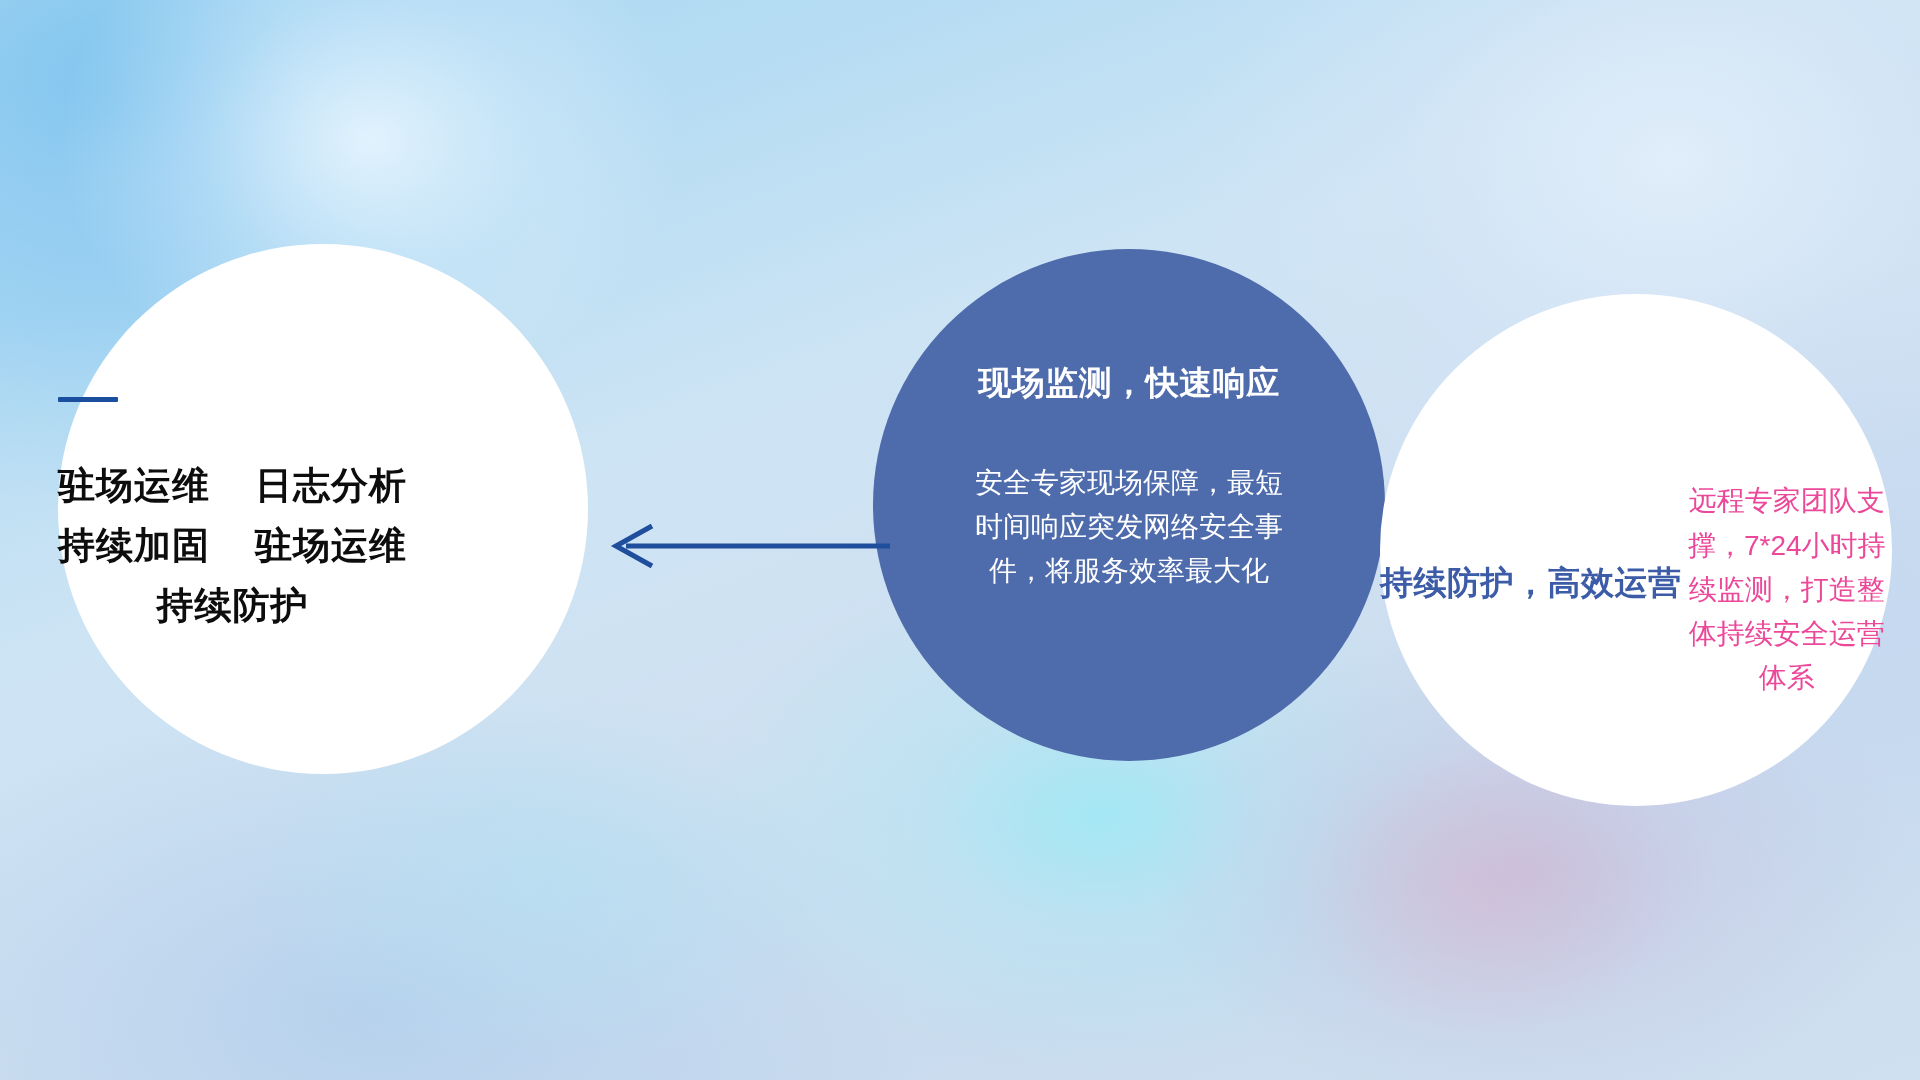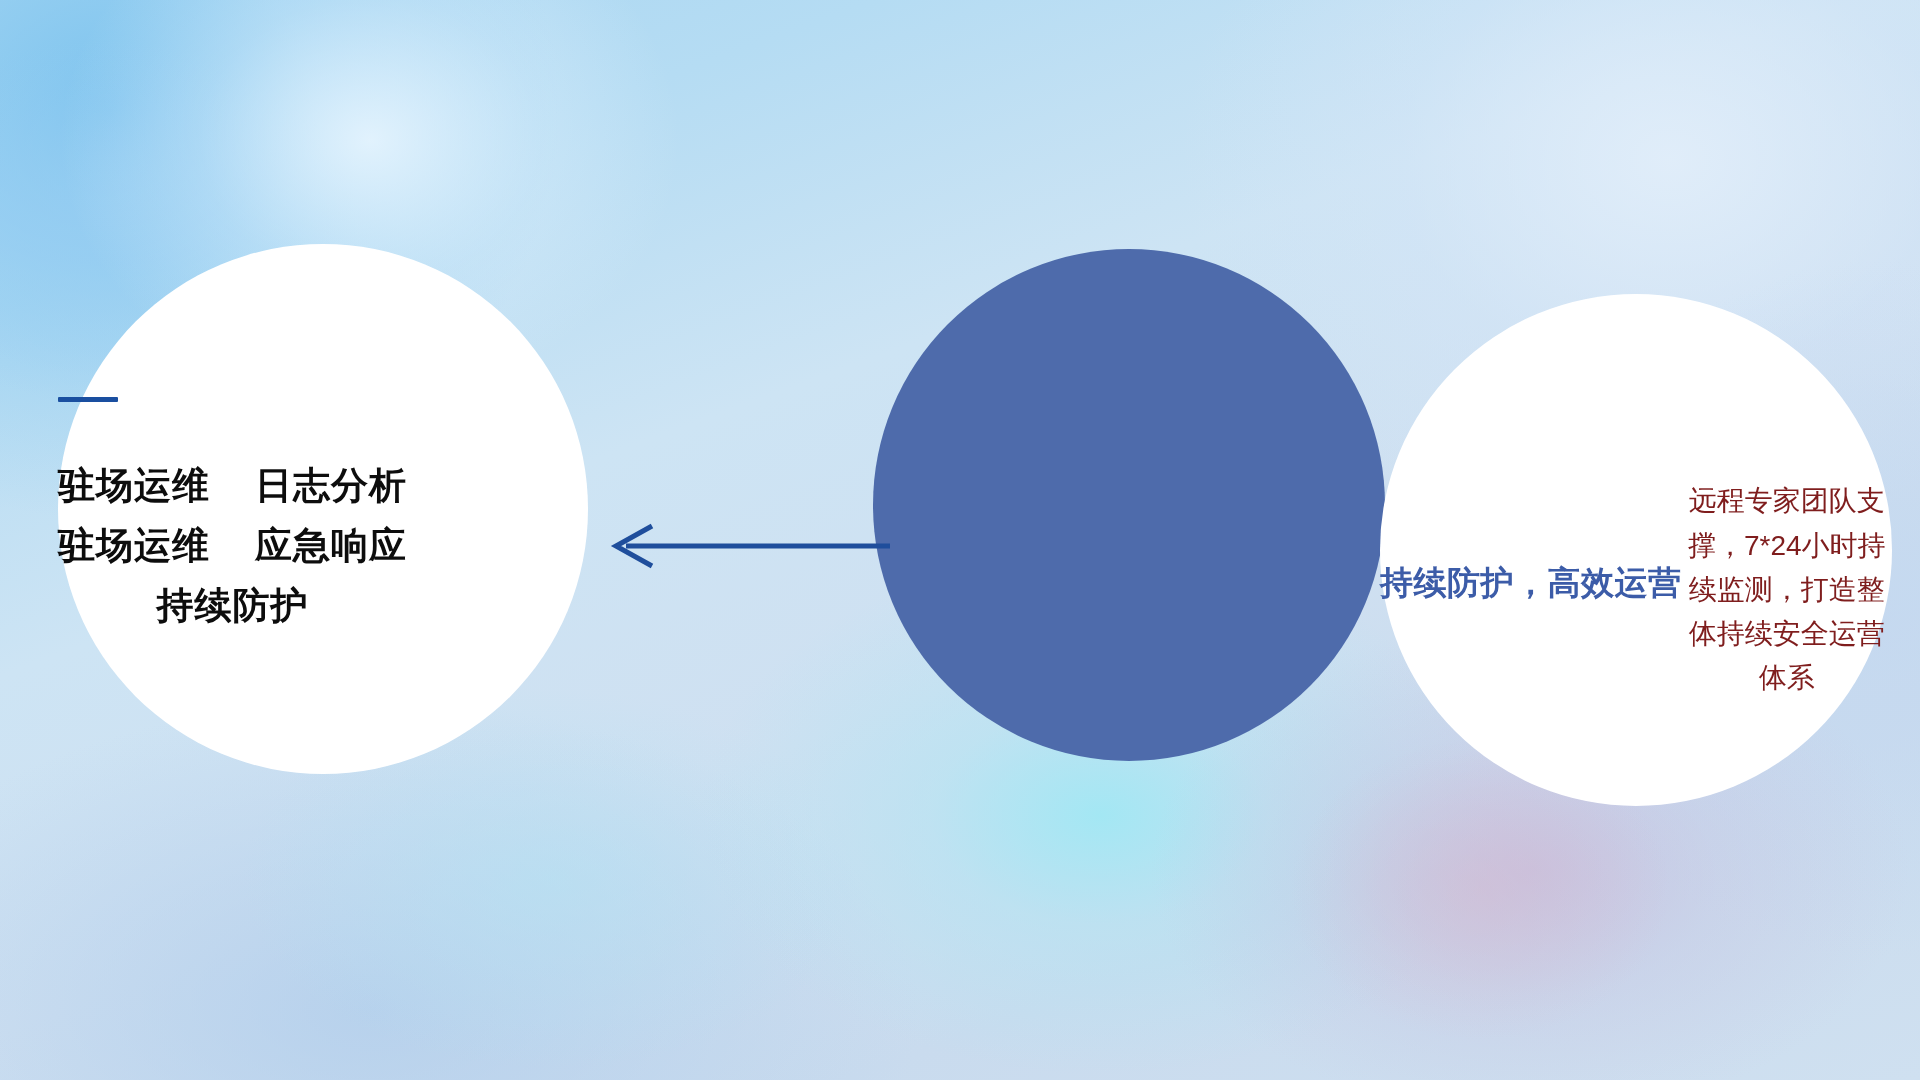--- a/index.html
+++ b/index.html
@@ -173,21 +173,21 @@
     margin-top: 66px;
     color: #3c5ca8;
     font-size: 33px;
     font-weight: bold;
     letter-spacing: 0.5px;
     white-space: nowrap;
   }
   .right-body {
     margin-top: 80px;
     width: 400px;
-    color: #7f1d1d;
+    color: #ec4899;
     font-size: 28px;
     line-height: 1.58;
     text-align: center;
   }
 
   
   .arrow-svg {
     position: absolute;
     left: 600px;
     top: 520px;
@@ -217,25 +217,29 @@
 
   <svg class="arrow-svg" viewBox="0 0 290 52">
     <line x1="290" y1="26" x2="26" y2="26" stroke="#1f4e9c" stroke-width="5"></line>
     <polyline points="52,6 16,26 52,46" fill="none" stroke="#1f4e9c" stroke-width="5" stroke-linejoin="miter" stroke-linecap="butt"></polyline>
   </svg>
 
   <div class="left-content">
     <div class="accent-bar"></div>
     <div class="left-lines">
       <div class="left-line">驻场运维    日志分析</div>
-      <div class="left-line">驻场运维    应急响应</div>
+      <div class="left-line">持续加固    驻场运维</div>
       <div class="left-line">持续防护</div>
     </div>
   </div>
 
+  <div class="mid-content">
+    <div class="mid-title">现场监测，快速响应</div>
+    <div class="mid-body">安全专家现场保障，最短时间响应突发网络安全事件，将服务效率最大化</div>
+  </div>
 
   <div class="circle circle-right"></div>
   <div class="right-content">
     <div class="right-title">持续防护，高效运营</div>
     <div class="right-body">远程专家团队支撑，7*24小时持续监测，打造整体持续安全运营体系</div>
   </div>
 
 </div>
 
 </body></html>

